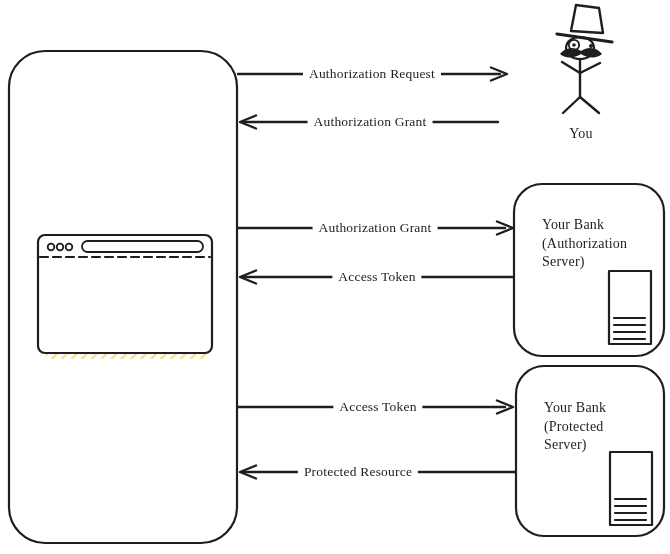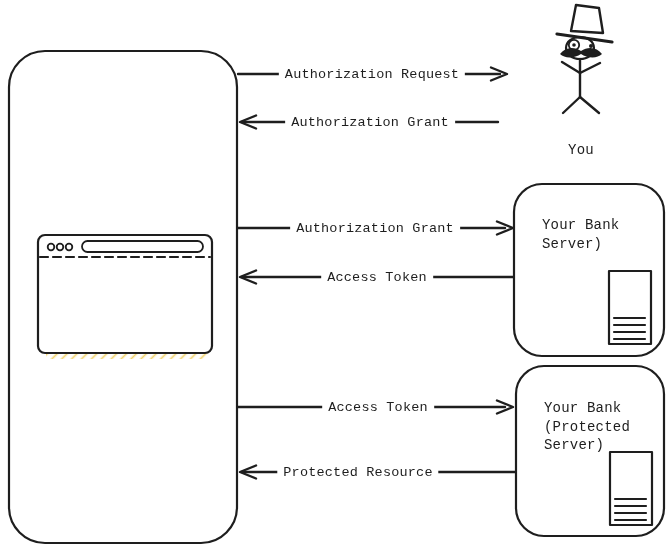--- a/index.html
+++ b/index.html
@@ -5,21 +5,21 @@
   :root{
     --ink:#1e1e1e;
     --background:#ffffff;
     --yellow_hatch:#f2d36b;
     --blue_hatch:#a5d8ff;
   }
   html,body{margin:0;padding:0;background:var(--background);}
   .stage{
     position:relative;width:670px;height:554px;overflow:hidden;
     background:var(--background);
-    font-family:Liberation Mono, monospace;color:var(--ink);
+    font-family:Liberation Serif, serif;color:var(--ink);
   }
   .stage svg{position:absolute;left:0;top:0;}
   
   .s{stroke:var(--ink);fill:none;stroke-linecap:round;stroke-linejoin:round;}
   .w2{stroke-width:2.2;} .w18{stroke-width:1.8;} .w24{stroke-width:2.4;} .w3{stroke-width:3.2;}
   .wfill{fill:var(--background);}
   .inkfill{fill:var(--ink);stroke:none;}
   .hy{stroke:var(--yellow_hatch);stroke-width:1.7;}
   .hb{stroke:var(--blue_hatch);stroke-width:1.5;}
   
@@ -121,24 +121,25 @@
   </svg>
 
   <div class="arrow-label" style="left:372px;top:74px">Authorization Request</div>
   <div class="arrow-label" style="left:370px;top:122px">Authorization Grant</div>
   <div class="arrow-label" style="left:375px;top:228px">Authorization Grant</div>
   <div class="arrow-label" style="left:377px;top:277px">Access Token</div>
   <div class="arrow-label" style="left:378px;top:407px">Access Token</div>
   <div class="arrow-label" style="left:358px;top:472px">Protected Resource</div>
 
 
-  <div class="cap" style="left:581px;top:142px">You</div>
+  <div class="cap" style="left:581px;top:126px">You</div>
 
   <div class="boxtext" style="left:542px;top:216px">
     <div>Your Bank</div>
+    <div>(Authorization</div>
     <div>Server)</div>
   </div>
 
   <div class="boxtext" style="left:544px;top:399px">
     <div>Your Bank</div>
     <div>(Protected</div>
     <div>Server)</div>
   </div>
 
 </div>

